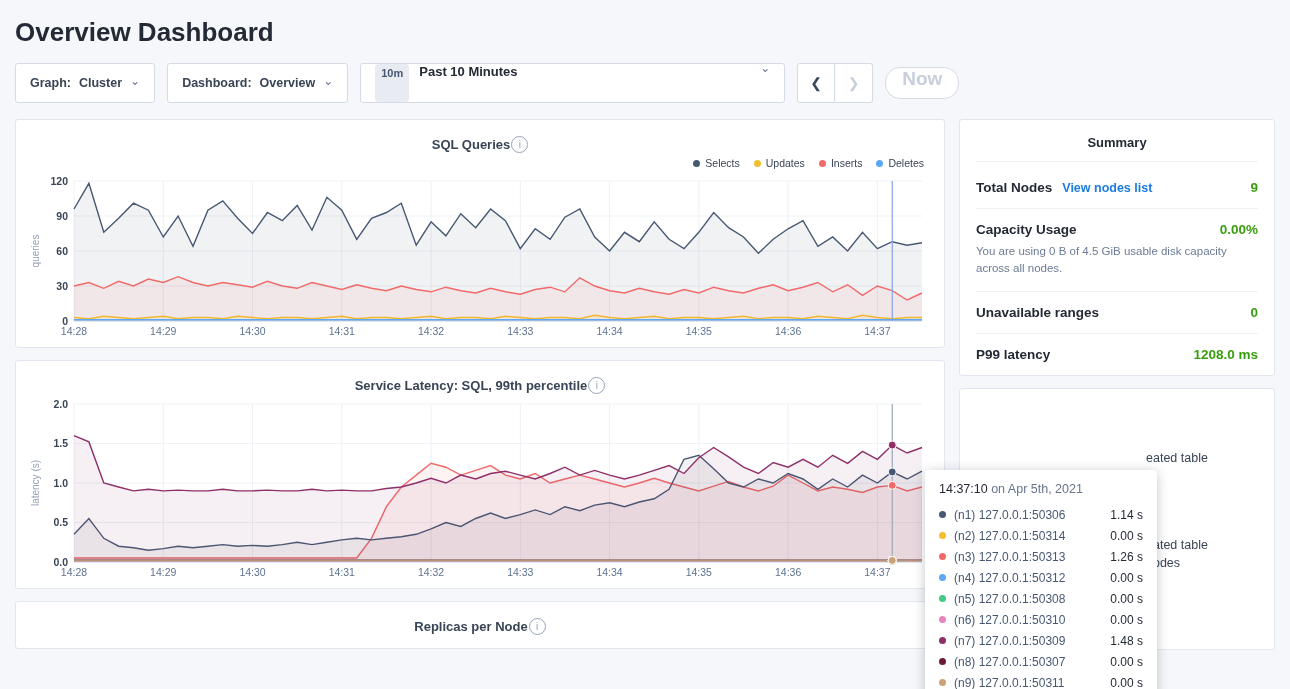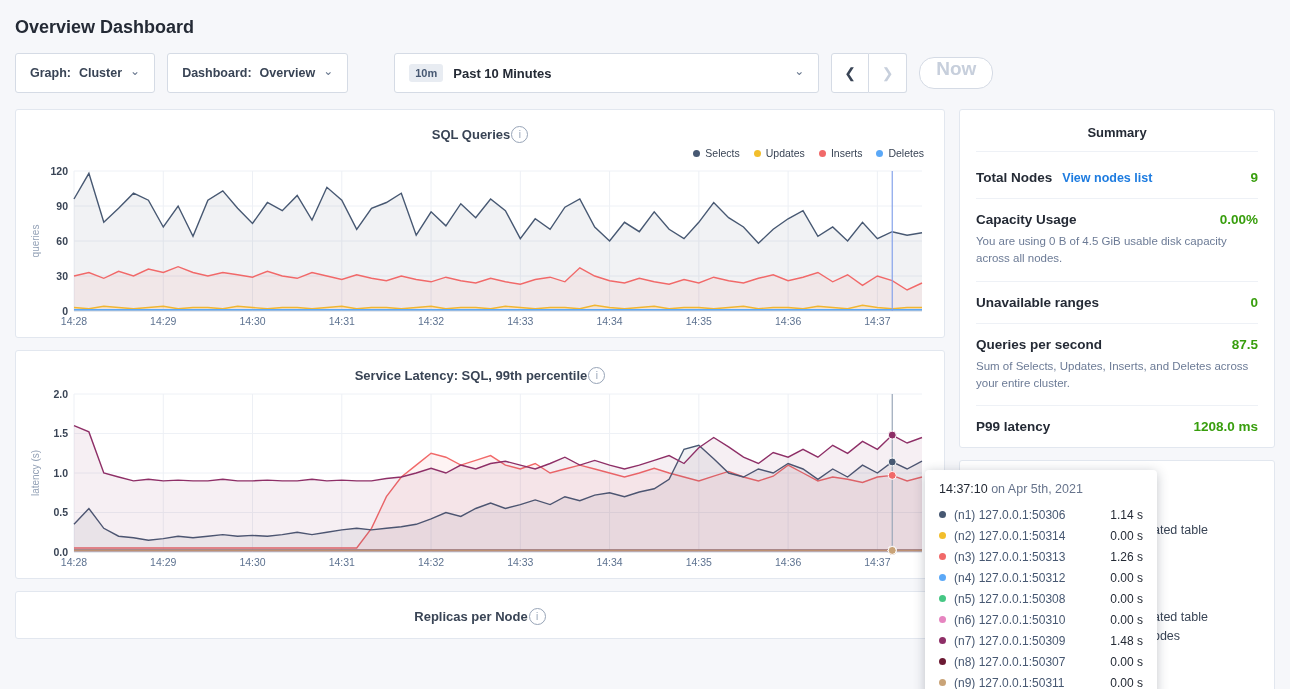--- a/index.html
+++ b/index.html
@@ -1,28 +1,28 @@
 <!DOCTYPE html>
 <html><head>
 <meta charset="utf-8">
 <style>
   * { box-sizing: border-box; }
   body { margin:0; background:#f6f7fa; font-family:"Liberation Sans",sans-serif; color:#394455; }
   .page { position:relative; width:1290px; height:689px; overflow:hidden; padding:0 15px; }
-  .page-title { font-size:18px; font-weight:700; color:#242a35; margin:0; padding:17px 0 15px; }
+  .page-title { font-size:26px; font-weight:700; color:#242a35; margin:0; padding:17px 0 15px; }
 
   
   .controls { display:flex; align-items:center; padding-bottom:16px; }
   .dropdown { display:flex; align-items:center; gap:8px; background:#fff; border:1px solid #d5dbe5;
               border-radius:3px; height:40px; padding:0 14px; font-size:12.5px; cursor:pointer; margin-right:12px; }
   .dd-label { font-weight:700; color:#394455; }
   .dd-value { font-weight:700; color:#394455; }
   .caret { color:#69788f; font-size:12px; line-height:1; transform:translateY(-2px); }
-  .time-picker { display:flex; align-items:center; gap:10px; background:#fff; border:1px solid #d5dbe5;
-                 border-radius:3px; height:40px; padding:0 14px; width:425px; margin-left:34px; cursor:pointer; }
+  .time-picker { display:flex; gap:10px; background:#fff; border:1px solid #d5dbe5;
+                 border-radius:3px; height:40px; padding:0 14px; width:425px; cursor:pointer; }
   .badge { background:#e8ecf2; border-radius:3px; padding:3px 6px; font-size:11px; font-weight:700; color:#475872; }
   .time-label { font-weight:700; font-size:13px; color:#242a35; flex:1; }
   .btn-group { display:flex; margin-left:12px; }
   .nav-btn { width:38px; height:40px; background:#fff; border:1px solid #d5dbe5; display:flex; align-items:center;
              justify-content:center; font-size:14px; color:#394455; cursor:pointer; }
   .nav-btn:first-child { border-radius:3px 0 0 3px; }
   .nav-btn + .nav-btn { border-left:none; border-radius:0 3px 3px 0; }
   .nav-btn.disabled, .now-btn.disabled { color:#c7cfdc; cursor:default; }
   .now-btn { margin-left:12px; height:32px; padding:0 16px; background:#fff; border:1px solid #d5dbe5;
              border-radius:15px; font-weight:700; font-size:19px; }
@@ -267,27 +267,20 @@
           <div class="row-sub">You are using 0 B of 4.5 GiB usable disk capacity across all nodes.</div>
         </div>
 
         <div class="summary-row">
           <div class="row-line">
             <span class="row-label">Unavailable ranges</span>
             <span class="row-value">0</span>
           </div>
         </div>
 
-        <div class="summary-row">
-          <div class="row-line">
-            <span class="row-label">Queries per second</span>
-            <span class="row-value">87.5</span>
-          </div>
-          <div class="row-sub">Sum of Selects, Updates, Inserts, and Deletes across your entire cluster.</div>
-        </div>
 
         <div class="summary-row">
           <div class="row-line">
             <span class="row-label">P99 latency</span>
             <span class="row-value">1208.0 ms</span>
           </div>
         </div>
       </div>
 
       <div class="card events-card">

